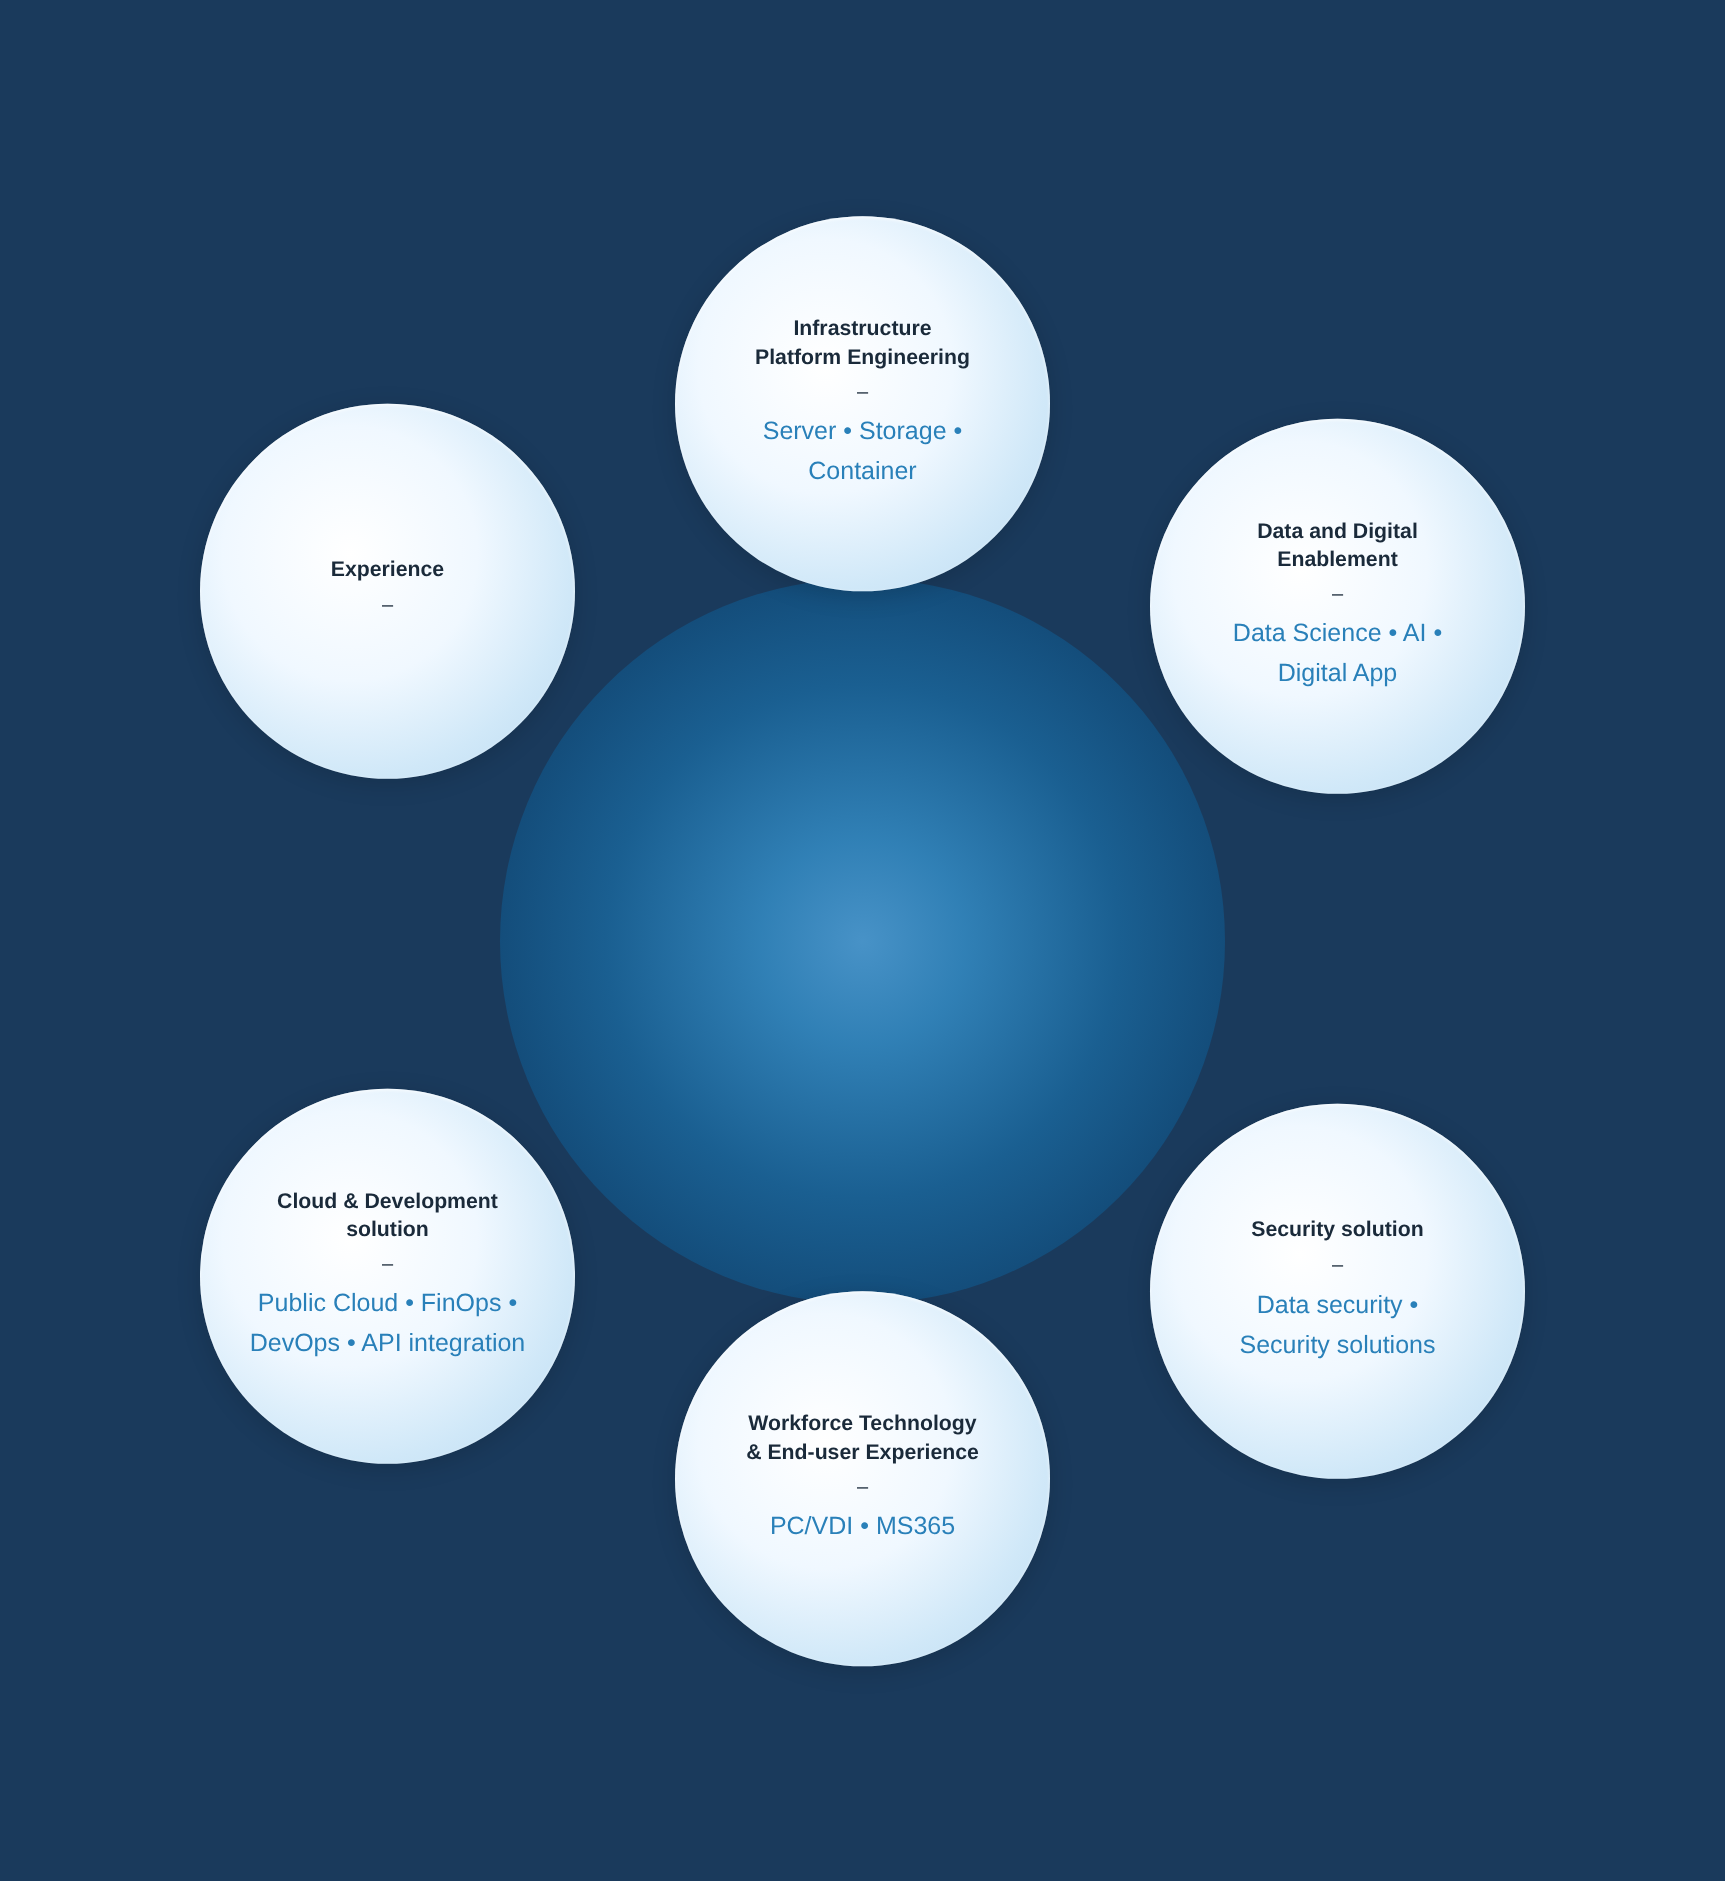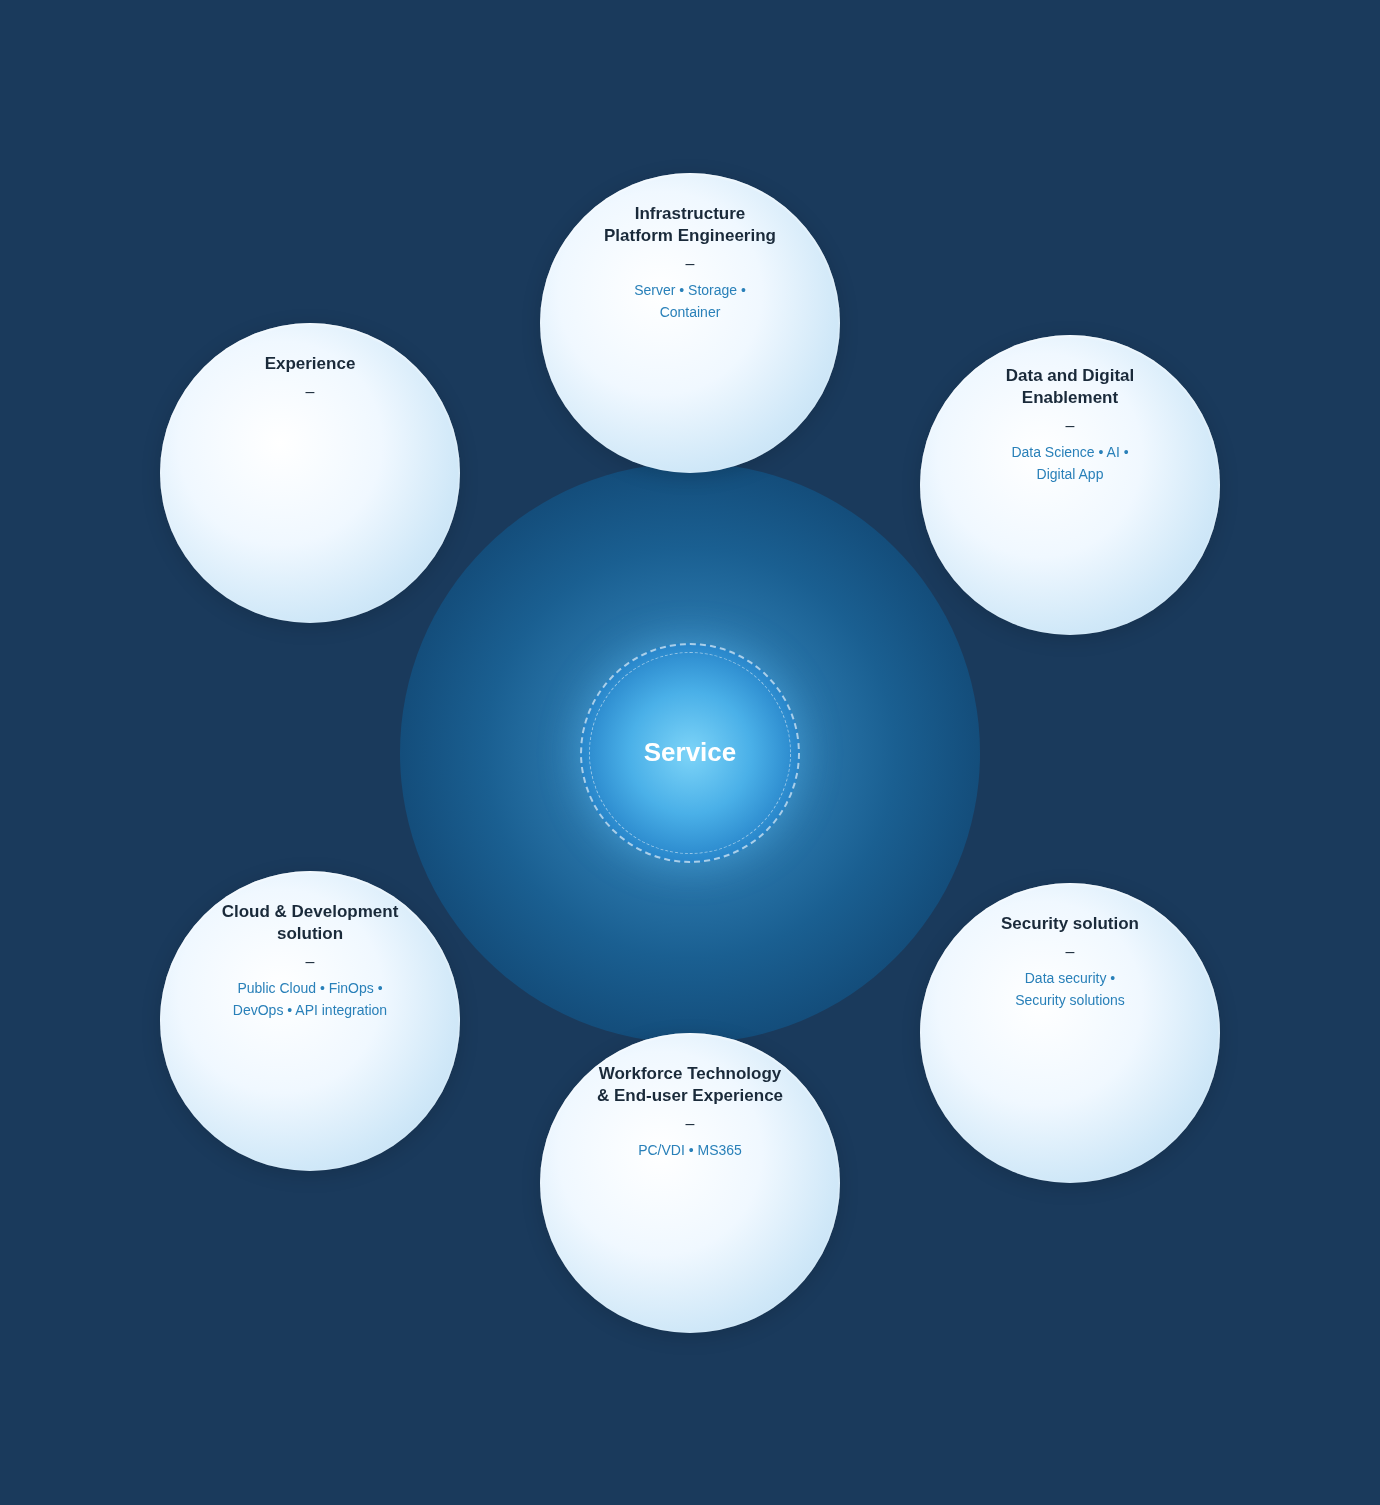--- a/index.html
+++ b/index.html
@@ -70,41 +70,42 @@
     
     .satellite {
       position: absolute;
       width: 300px;
       height: 300px;
       border-radius: 50%;
       background: radial-gradient(circle at 40% 40%, #ffffff 0%, #f0f8ff 40%, #d0e8f8 70%, #b8d8f0 100%);
       display: flex;
       flex-direction: column;
       align-items: center;
+      justify-content: center;
       text-align: center;
       padding: 30px;
       box-shadow: 0 4px 20px rgba(0,0,0,0.15), inset 0 1px 3px rgba(255,255,255,0.8);
     }
 
     .satellite-title {
       font-size: 17px;
       font-weight: bold;
       color: #1a2a3a;
       line-height: 1.3;
       margin-bottom: 8px;
     }
 
     .satellite-dash {
       color: #1a2a3a;
       font-size: 16px;
       margin-bottom: 6px;
     }
 
     .satellite-desc {
-      font-size: 14px;
+      font-size: 20px;
       color: #2980b9;
       line-height: 1.6;
     }
 
     
     
     .satellite-top {
       top: -30px;
       left: 50%;
       transform: translateX(-50%);
@@ -176,17 +177,14 @@
     <span class="satellite-title">Cloud &amp; Development<br>solution</span>
     <span class="satellite-dash">–</span>
     <span class="satellite-desc">Public Cloud • FinOps •<br>DevOps • API integration</span>
   </div>
 
   <div class="satellite satellite-left">
     <span class="satellite-title">Experience</span>
     <span class="satellite-dash">–</span>
   </div>
 
-  <div class="center-circle">
-    <span class="center-label">Service</span>
-  </div>
 
 </div>
 
 </body></html>

